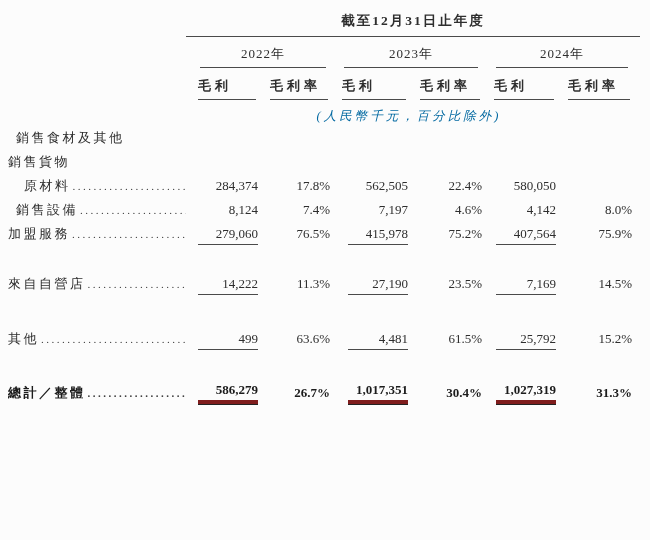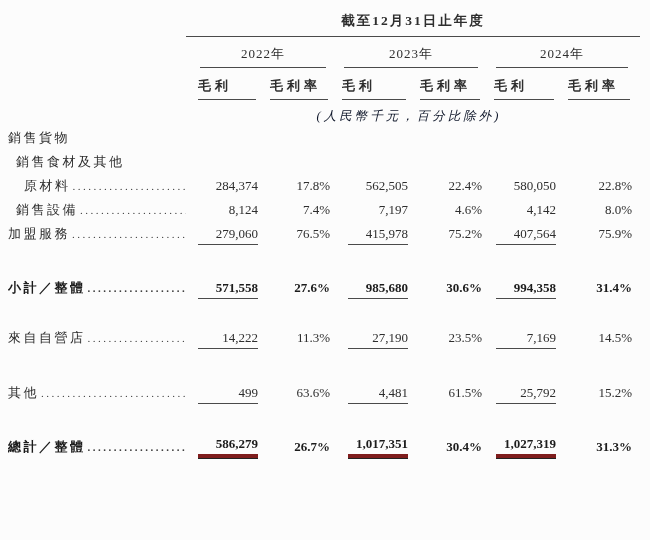--- a/index.html
+++ b/index.html
@@ -52,21 +52,21 @@
     letter-spacing:4px;
     white-space:nowrap;
   }
   .note-cell {
     grid-column:2 / 8;
     text-align:center;
     font-style:italic;
     letter-spacing:3px;
     font-size:12.5px;
     padding-top:8px;
-    color:#0f172a;
+    color:#0369a1;
     white-space:nowrap;
     font-family:Liberation Serif, serif;
   }
 
   
   .row { height:24px; }
   .row.gap30 { margin-top:30px; }
   .row.gap26 { margin-top:26px; }
   .row.gap31 { margin-top:31px; }
   .row.first { margin-top:26px; }
@@ -154,42 +154,41 @@
       </div>
   </div>
 
   <div class="grid">
     <div></div>
     <div class="note-cell">(人民幣千元，百分比除外)</div>
   </div>
 
 
   <div class="grid row">
-    <div class="lbl">
-        <span class="t">銷售貨物</span>
-      </div>
-  </div>
-
-  <div class="grid row">
     <div class="lbl i1">
         <span class="t">銷售食材及其他</span>
+      </div>
+  </div>
+
+  <div class="grid row">
+    <div class="lbl">
+        <span class="t">銷售貨物</span>
       </div>
   </div>
 
   <div class="grid row">
     <div class="lbl i2">
         <span class="t">原材料</span>
         <span class="dots"></span>
       </div>
     <div class="cell"><span class="num">284,374</span></div>
     <div class="cell"><span class="pv">17.8%</span></div>
     <div class="cell"><span class="num">562,505</span></div>
     <div class="cell"><span class="pv">22.4%</span></div>
     <div class="cell"><span class="num">580,050</span></div>
-    <div class="cell"><span class="pv">22.8%</span></div>
   </div>
 
   <div class="grid row">
     <div class="lbl i1">
         <span class="t">銷售設備</span>
         <span class="dots"></span>
       </div>
     <div class="cell"><span class="num">8,124</span></div>
     <div class="cell"><span class="pv">7.4%</span></div>
     <div class="cell"><span class="num">7,197</span></div>
@@ -204,32 +203,20 @@
         <span class="dots"></span>
       </div>
     <div class="cell"><span class="num">279,060</span></div>
     <div class="cell"><span class="pv">76.5%</span></div>
     <div class="cell"><span class="num">415,978</span></div>
     <div class="cell"><span class="pv">75.2%</span></div>
     <div class="cell"><span class="num">407,564</span></div>
     <div class="cell"><span class="pv">75.9%</span></div>
   </div>
 
-  <div class="grid row r-u b gap30">
-    <div class="lbl">
-        <span class="t">小計／整體</span>
-        <span class="dots"></span>
-      </div>
-    <div class="cell"><span class="num">571,558</span></div>
-    <div class="cell"><span class="pv">27.6%</span></div>
-    <div class="cell"><span class="num">985,680</span></div>
-    <div class="cell"><span class="pv">30.6%</span></div>
-    <div class="cell"><span class="num">994,358</span></div>
-    <div class="cell"><span class="pv">31.4%</span></div>
-  </div>
 
   <div class="grid row r-u gap26">
     <div class="lbl">
         <span class="t">來自自營店</span>
         <span class="dots"></span>
       </div>
     <div class="cell"><span class="num">14,222</span></div>
     <div class="cell"><span class="pv">11.3%</span></div>
     <div class="cell"><span class="num">27,190</span></div>
     <div class="cell"><span class="pv">23.5%</span></div>

